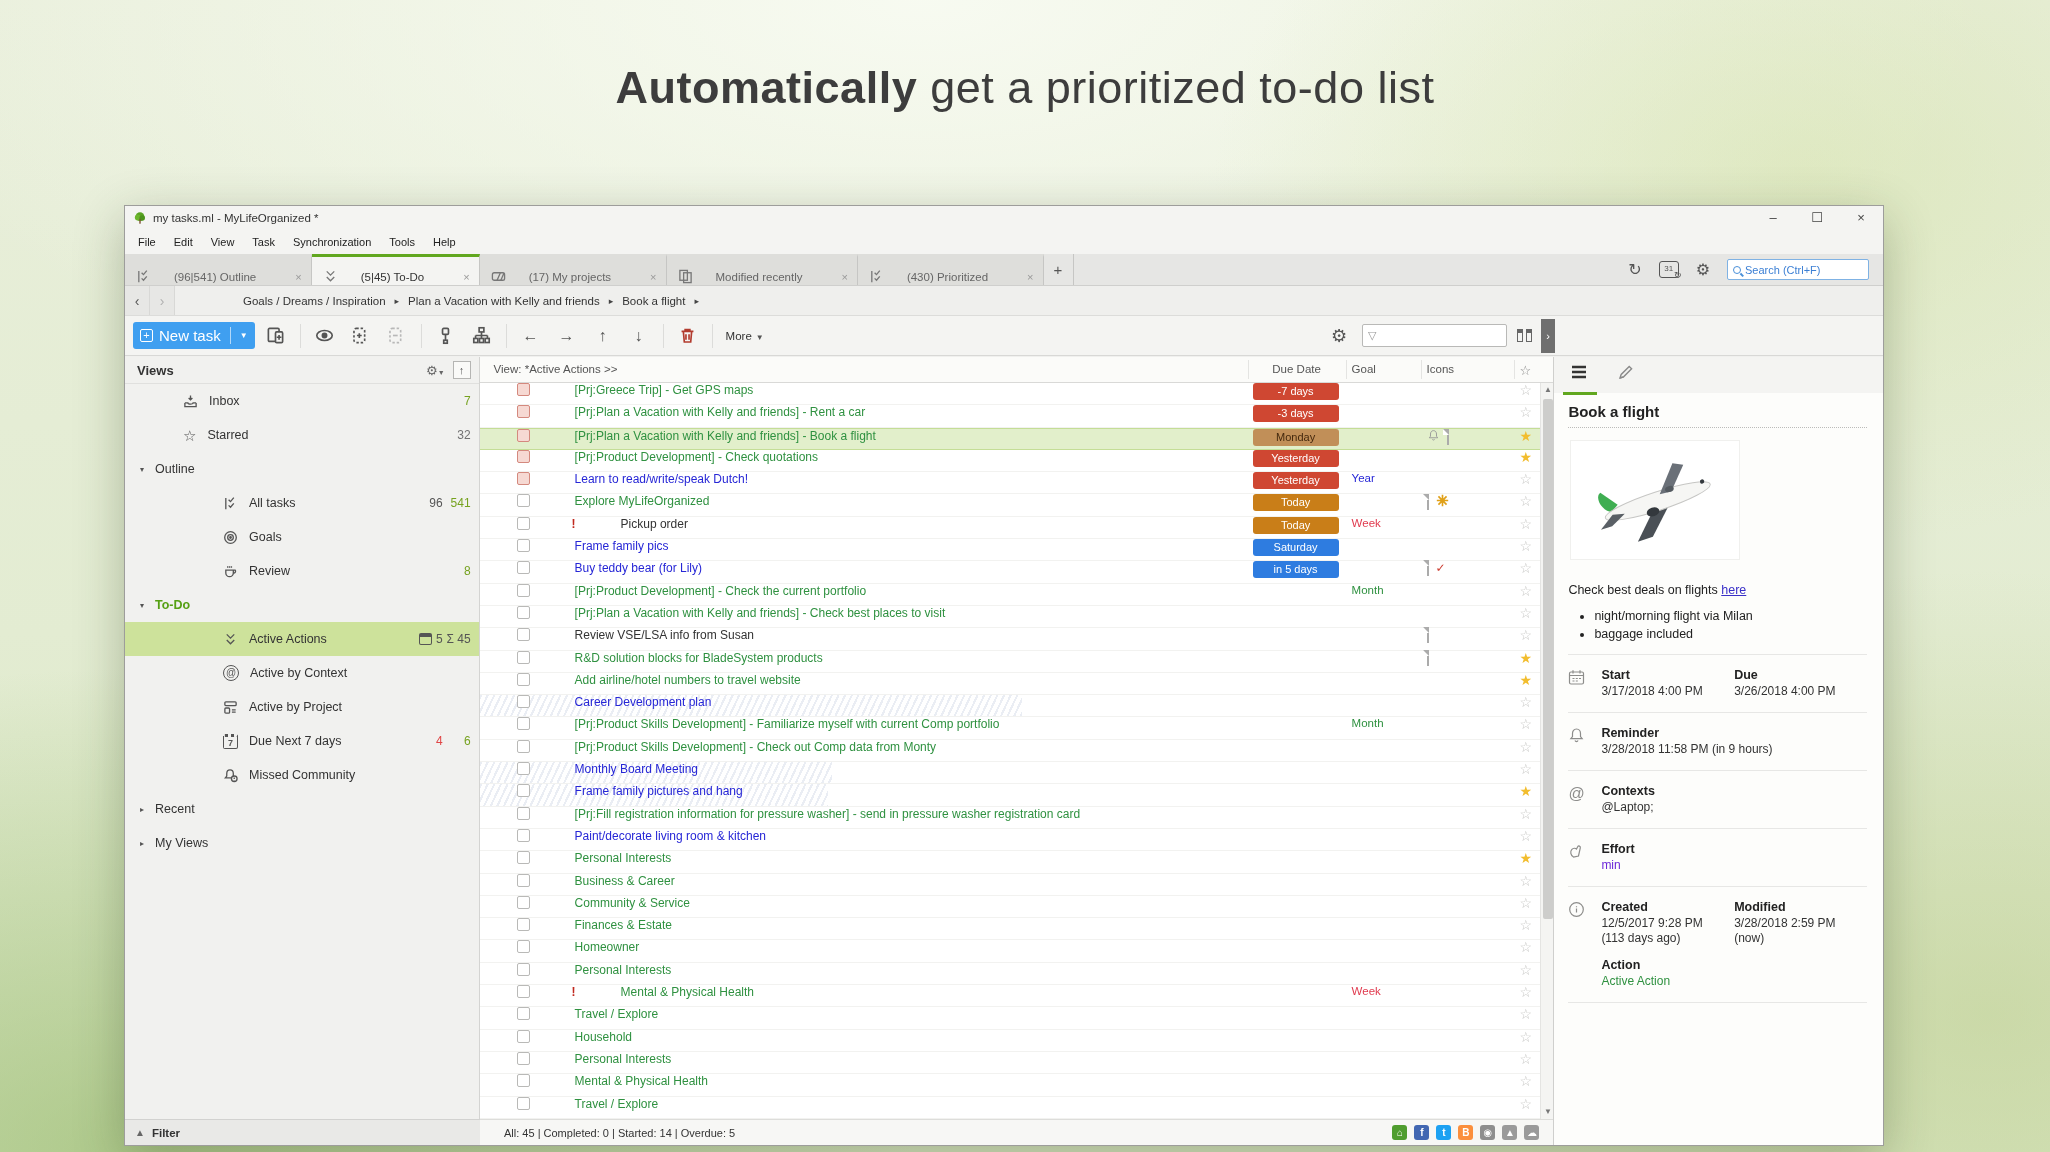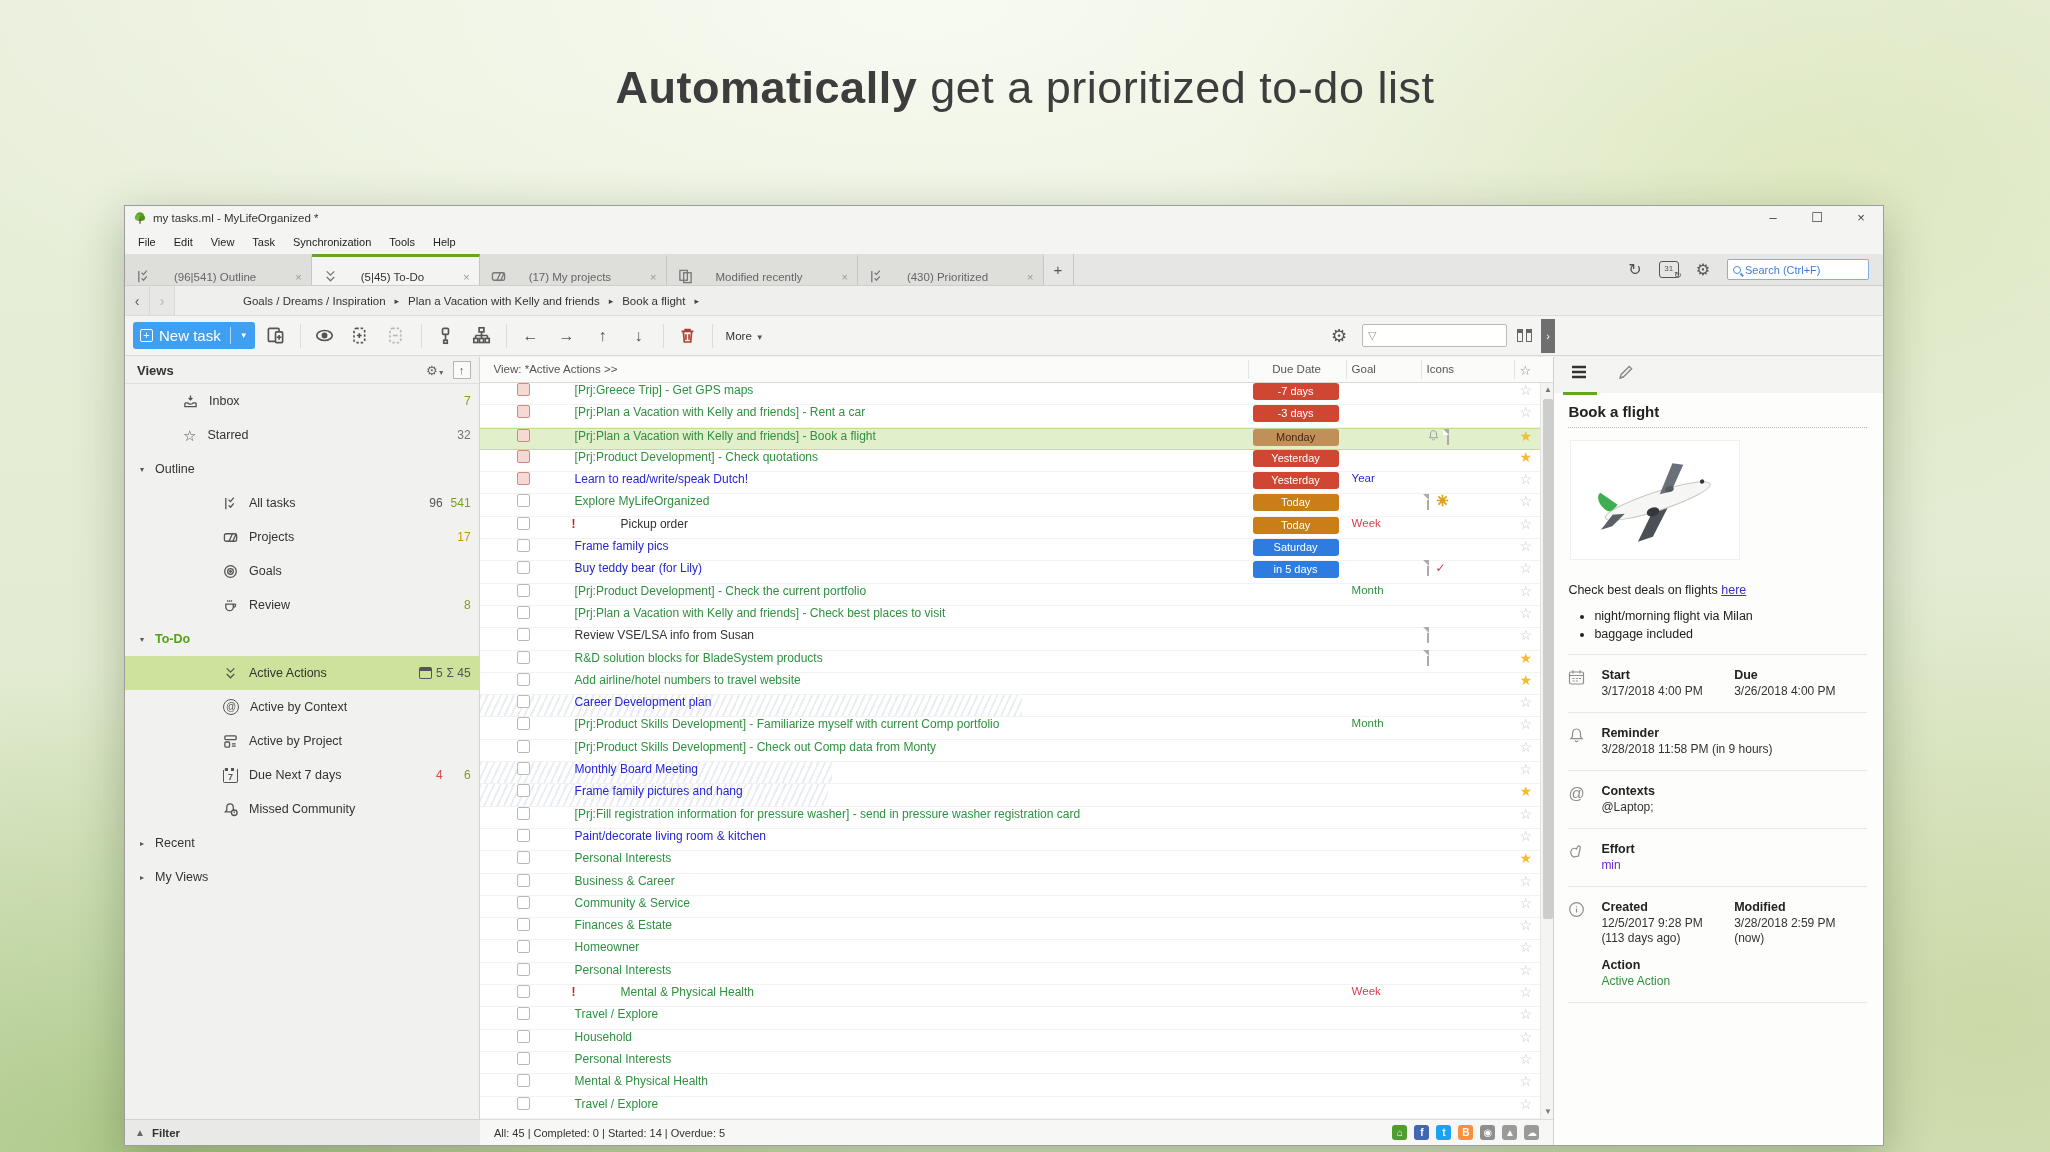--- a/index.html
+++ b/index.html
@@ -188,21 +188,21 @@
   .pcol { width:50%; }
   .pfl { font-weight:700; font-size:12.5px; color:#222; }
   .pfv { font-size:12px; color:#333; margin-top:2px; line-height:1.25; }
   .pfv.link { color:#6d28d9; }
   .pfv.green { color:#2f9140; }
   .pfl.sub { margin-top:12px; }
 
   
   .statusbar { position:absolute; left:0; bottom:0; width:100%; height:26px; display:flex; }
   .st-mid { width:1075px; margin-left:355px; background:#f7f7f5; border-top:1px solid #ddddda;
-    display:flex; align-items:center; padding-left:14px; font-size:11px; color:#333; }
+    display:flex; align-items:center; padding-left:24px; font-size:11px; color:#333; }
   .st-icons { margin-left:auto; margin-right:14px; display:flex; gap:7px; align-items:center; }
   .sic { width:15px; height:15px; border-radius:3px; color:#fff; font-size:10px; font-weight:700;
     text-align:center; line-height:15px; }
   .st-right { width:330px; background:#fdfdfb; border-left:1px solid #cfcfcd; }
 
   .gi { width:15px; height:15px; stroke:currentColor; fill:none; stroke-width:1.4; flex:none; }
 </style>
 </head>
 <body>
 
@@ -419,30 +419,20 @@
                 <path d="M6 10l2 2 3.5-4.2"></path>
               </svg>
             </span>
             <span class="lab">All tasks</span>
             <span class="c1" style="color:#555555">96</span>
             <span class="c2" style="color:#76a21f">541</span>
           </div>
           <div class="sb-item child">
             <span style="margin-left:98px;display:flex;align-items:center">
               <svg class="gi" viewBox="0 0 16 16">
-                <rect x="1.5" y="4" width="13" height="8" rx="2"></rect>
-                <path d="M6.5 12l3.5-8M10.5 12l3.5-8"></path>
-              </svg>
-            </span>
-            <span class="lab">Projects</span>
-            <span class="c2" style="color:#c9930f">17</span>
-          </div>
-          <div class="sb-item child">
-            <span style="margin-left:98px;display:flex;align-items:center">
-              <svg class="gi" viewBox="0 0 16 16">
                 <circle cx="8" cy="8" r="6.2"></circle>
                 <circle cx="8" cy="8" r="3"></circle>
                 <circle cx="8" cy="8" r=".8" fill="currentColor"></circle>
               </svg>
             </span>
             <span class="lab">Goals</span>
           </div>
           <div class="sb-item child">
             <span style="margin-left:98px;display:flex;align-items:center">
               <svg class="gi" viewBox="0 0 16 16">

